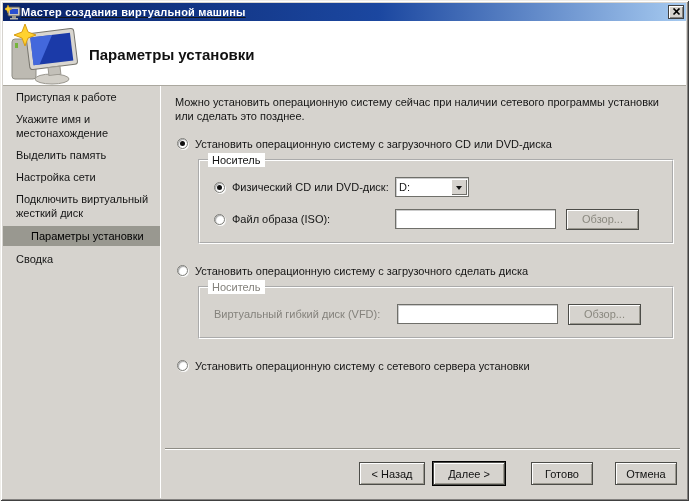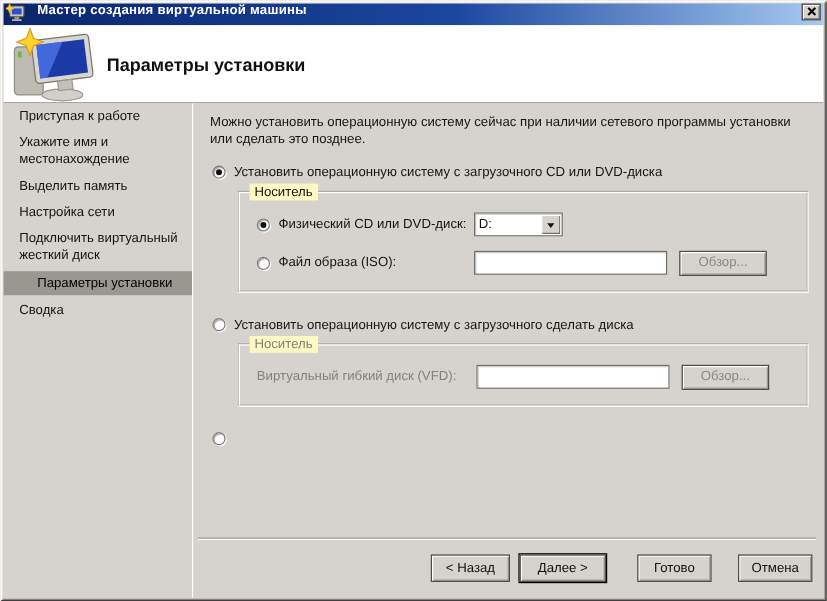--- a/index.html
+++ b/index.html
@@ -12,22 +12,22 @@
     padding:3px;
     box-shadow: inset 1px 1px 0 #efede9, inset -1px -1px 0 #404040,
                 inset 2px 2px 0 #ffffff, inset -2px -2px 0 #848280;
     display:flex; flex-direction:column;
     position:relative; overflow:hidden;
   }
   
   .titlebar {
     height:18px; flex:none;
     background:linear-gradient(to right,#0a246a,#1b47a0 55%,#a6caf0);
-    display:flex; align-items:flex-start;
-    padding:0 2px 0 2px; gap:10px;
+    display:flex; align-items:center;
+    padding:0 2px 0 2px; gap:0;text-decoration:underline;
   }
   .titlebar-text { color:#fff; font-weight:bold; font-size:11px; flex:1;
     white-space:nowrap; overflow:hidden; letter-spacing:.2px; padding-bottom:1px; }
   .tb-icon { width:16px; height:15px; flex:none; display:block; }
   .close-btn {
     width:16px; height:14px; flex:none; padding:0; margin:0;
     background:#d6d3ce; border:1px solid #404040;
     box-shadow: inset 1px 1px 0 #fff, inset -1px -1px 0 #848280;
     display:flex; align-items:center; justify-content:center; cursor:default;
   }
@@ -65,21 +65,21 @@
   }
   .radio.checked::after {
     content:""; position:absolute; left:2px; top:2px; width:5px; height:5px;
     border-radius:50%; background:#101010;
   }
   
   .groupbox {
     position:relative; margin-left:23px; width:476px;
     border:2px groove #ffffff; padding:2px 0 13px 14px;
   }
-  .group-title { position:absolute; top:-8px; left:8px; background:#fef9c3; padding:0 4px; }
+  .group-title { position:absolute; top:-8px; left:8px; background:#ffffff; padding:0 4px; }
   .grow { display:flex; align-items:center; height:20px; }
   .grow.r1 { margin-top:14px; } .grow.r2 { margin-top:12px; }
   .ctl-label { width:163px; flex:none; }
   .ctl-label-wide { width:183px; flex:none; }
   .disabled-text { color:#84827c; }
   
   .combo {
     width:74px; height:20px; background:#fff;
     border:1px solid #6f6f6a; box-shadow: inset 1px 1px 0 rgba(0,0,0,.2);
     display:flex; align-items:center; cursor:default;
@@ -199,20 +199,21 @@
         <span class="group-title disabled-text">Носитель</span>
         <div class="grow r1">
           <span class="ctl-label-wide disabled-text">Виртуальный гибкий диск (VFD):</span>
           <input class="txt" type="text" value="" style="">
           <button class="btn sm disabled" style="margin-left:10px">Обзор...</button>
         </div>
       </div>
 
       <div class="opt-row mt20">
         <span class="radio"></span>
+        <span class="lbl">Установить операционную систему с сетевого сервера установки</span>
       </div>
 
       <div class="divider"></div>
       <div class="footer">
         <button class="btn back">&lt; Назад</button>
         <button class="btn next default">Далее &gt;</button>
         <button class="btn finish">Готово</button>
         <button class="btn cancel">Отмена</button>
       </div>
     </div>

